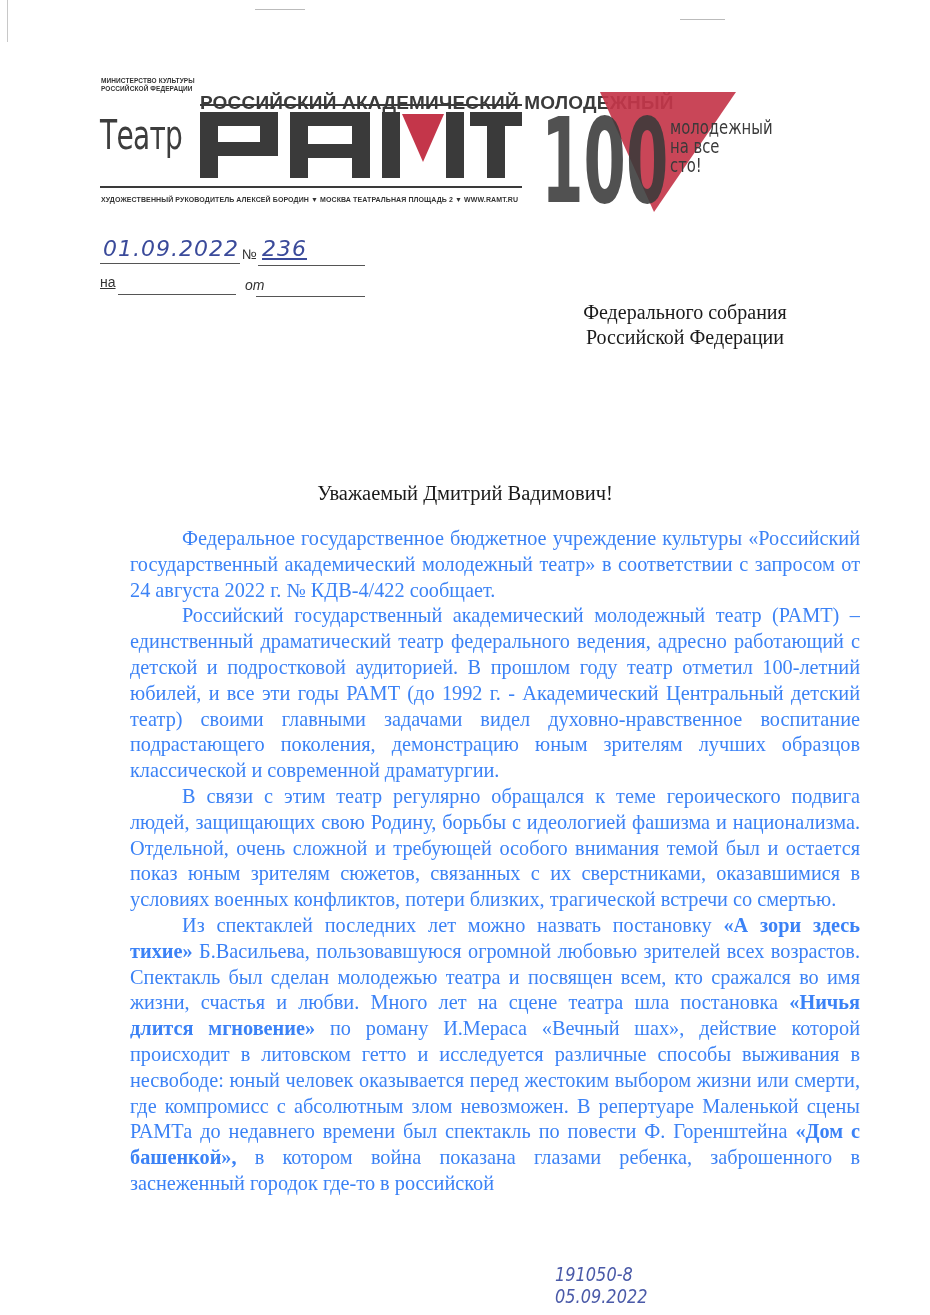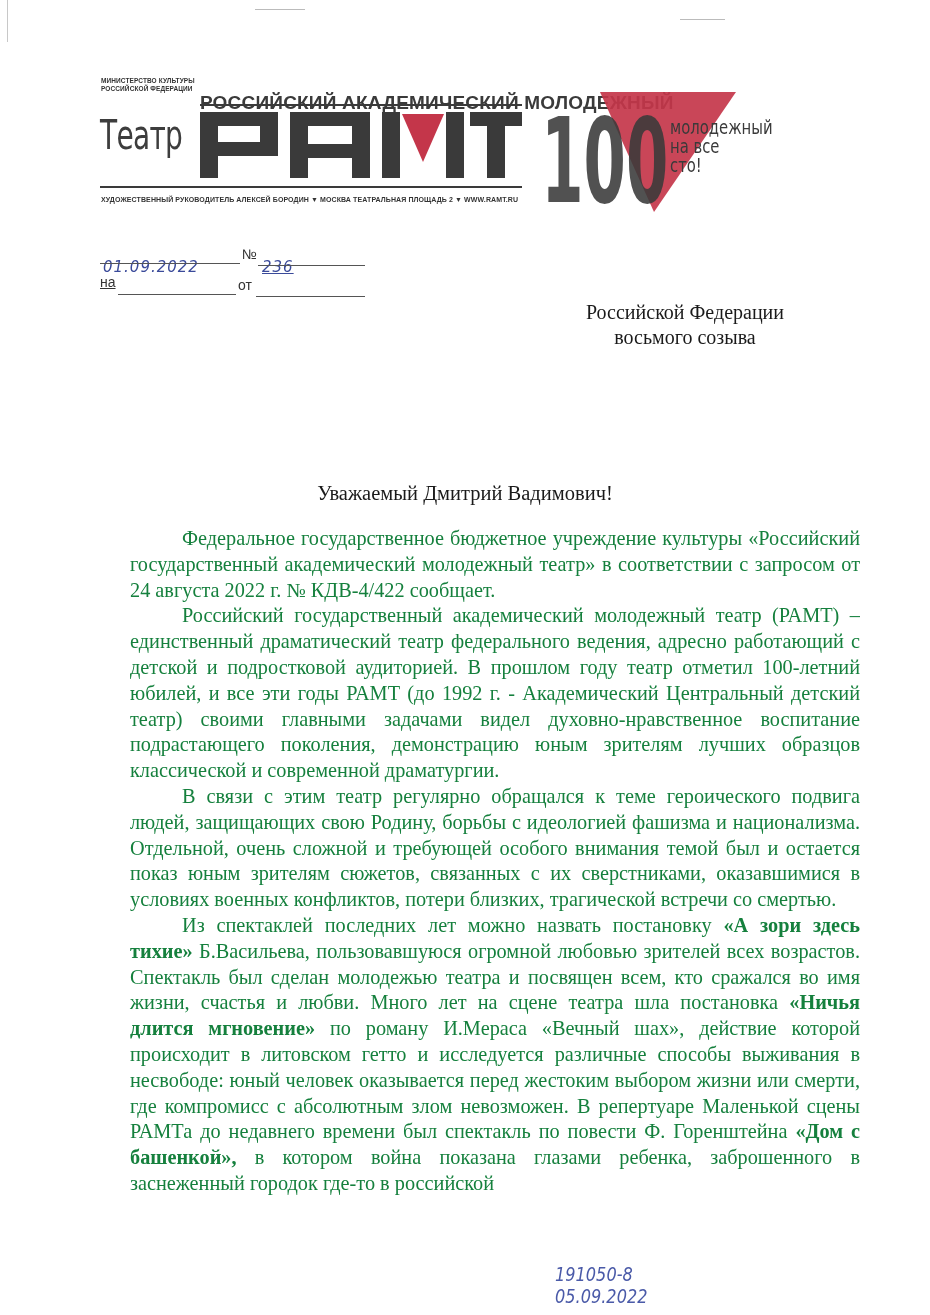--- a/index.html
+++ b/index.html
@@ -16,29 +16,29 @@
   .teatr { left:100px; top:112px; font-family:"DejaVu Sans", sans-serif; font-size:40px; color:#3d3d3d; transform:scaleX(0.7); transform-origin:left top; letter-spacing:-1px; font-weight:normal; }
   .ramt { left:200px; top:112px; width:322px; height:66px; }
   .directorline { left:101px; top:196px; font-family:"Liberation Sans", sans-serif; font-weight:bold; font-size:7px; color:#333; letter-spacing:0.1px; }
 
   .hundred { left:540px; top:82px; width:250px; height:135px; }
   .slogan { left:670px; top:118px; font-family:"DejaVu Sans", sans-serif; font-size:19px; line-height:19px; color:#3a3a3a; transform:scaleX(0.78); transform-origin:left top; }
 
   
   .reg-line { background:#555; height:1px; }
   .reg-label { font-family:"Liberation Sans", sans-serif; font-size:14px; color:#333; }
-  .handwriting { font-family:"DejaVu Sans", sans-serif; font-style:italic; color:#3a4a9a; font-size:15px; letter-spacing:1px;margin-top:22px; }
+  .handwriting { font-family:"DejaVu Sans", sans-serif; font-style:italic; color:#3a4a9a; font-size:22px; letter-spacing:1px; }
 
   
   .addressee { left:505px; top:300px; width:360px; text-align:center; font-size:20px; line-height:24.5px; color:#1a1a1a; }
   .addressee .name { margin-top:22px; letter-spacing:0.5px; }
 
   .greeting { left:0; width:930px; top:482px; text-align:center; font-size:20.5px; color:#1a1a1a; }
 
-  .body { left:130px; top:526px; width:730px; font-size:20.3px; line-height:25.8px; text-align:justify; color:#15803d; }
+  .body { left:130px; top:526px; width:730px; font-size:20.3px; line-height:25.8px; text-align:justify; color:#3b82f6; }
   .body p { margin:0; text-indent:52px; }
   .body b { font-weight:bold; }
 
   .stamp { left:555px; top:1263px; font-family:"DejaVu Sans", sans-serif; font-style:italic; color:#4a5aa8; font-size:19px; line-height:22px; transform:scaleX(0.85); transform-origin:left top; }
 </style>
 </head>
 <body>
 
 <div class="abs scan-edge"></div>
 <div class="abs scan-dot" style="left:255px;top:9px;width:50px;"></div>
@@ -79,26 +79,26 @@
 </div>
 
 <div class="abs handwriting" style="left:103px;top:236px;">01.09.2022</div>
 <div class="abs reg-line" style="left:100px;top:263px;width:140px;"></div>
 <div class="abs reg-label" style="left:242px;top:246px;">№</div>
 <div class="abs handwriting" style="left:262px;top:236px;text-decoration:underline;">236</div>
 <div class="abs reg-line" style="left:258px;top:265px;width:107px;"></div>
 
 <div class="abs reg-label" style="left:100px;top:274px;text-decoration:underline;">на</div>
 <div class="abs reg-line" style="left:118px;top:294px;width:118px;"></div>
-<div class="abs reg-label" style="left:238px;top:277px;">от</div>
+<div class="abs reg-label" style="left:245px;top:277px;font-style:italic;">от</div>
 <div class="abs reg-line" style="left:256px;top:296px;width:109px;"></div>
 
 <div class="abs addressee">
+  <div>Федерального собрания</div>
   <div>Российской Федерации</div>
-  <div>восьмого созыва</div>
 </div>
 
 <div class="abs greeting">Уважаемый Дмитрий Вадимович!</div>
 
 <div class="abs body">
   <p>Федеральное государственное бюджетное учреждение культуры «Российский государственный академический молодежный театр» в соответствии с запросом от 24 августа 2022 г. № КДВ-4/422 сообщает.</p>
   <p>Российский государственный академический молодежный театр (РАМТ) – единственный драматический театр федерального ведения, адресно работающий с детской и подростковой аудиторией. В прошлом году театр отметил 100-летний юбилей, и все эти годы РАМТ (до 1992 г. - Академический Центральный детский театр) своими главными задачами видел духовно-нравственное воспитание подрастающего поколения, демонстрацию юным зрителям лучших образцов классической и современной драматургии.</p>
   <p>В связи с этим театр регулярно обращался к теме героического подвига людей, защищающих свою Родину, борьбы с идеологией фашизма и национализма. Отдельной, очень сложной и требующей особого внимания темой был и остается показ юным зрителям сюжетов, связанных с их сверстниками, оказавшимися в условиях военных конфликтов, потери близких, трагической встречи со смертью.</p>
   <p><span>Из спектаклей последних лет можно назвать постановку </span><b>«А зори здесь тихие»</b><span> Б.Васильева, пользовавшуюся огромной любовью зрителей всех возрастов. Спектакль был сделан молодежью театра и посвящен всем, кто сражался во имя жизни, счастья и любви. Много лет на сцене театра шла постановка </span><b>«Ничья длится мгновение»</b><span> по роману И.Мераса «Вечный шах», действие которой происходит в литовском гетто и исследуется различные способы выживания в несвободе: юный человек оказывается перед жестоким выбором жизни или смерти, где компромисс с абсолютным злом невозможен. В репертуаре Маленькой сцены РАМТа до недавнего времени был спектакль по повести Ф. Горенштейна </span><b>«Дом с башенкой»,</b><span> в котором война показана глазами ребенка, заброшенного в заснеженный городок где-то в российской</span></p>
 </div>

